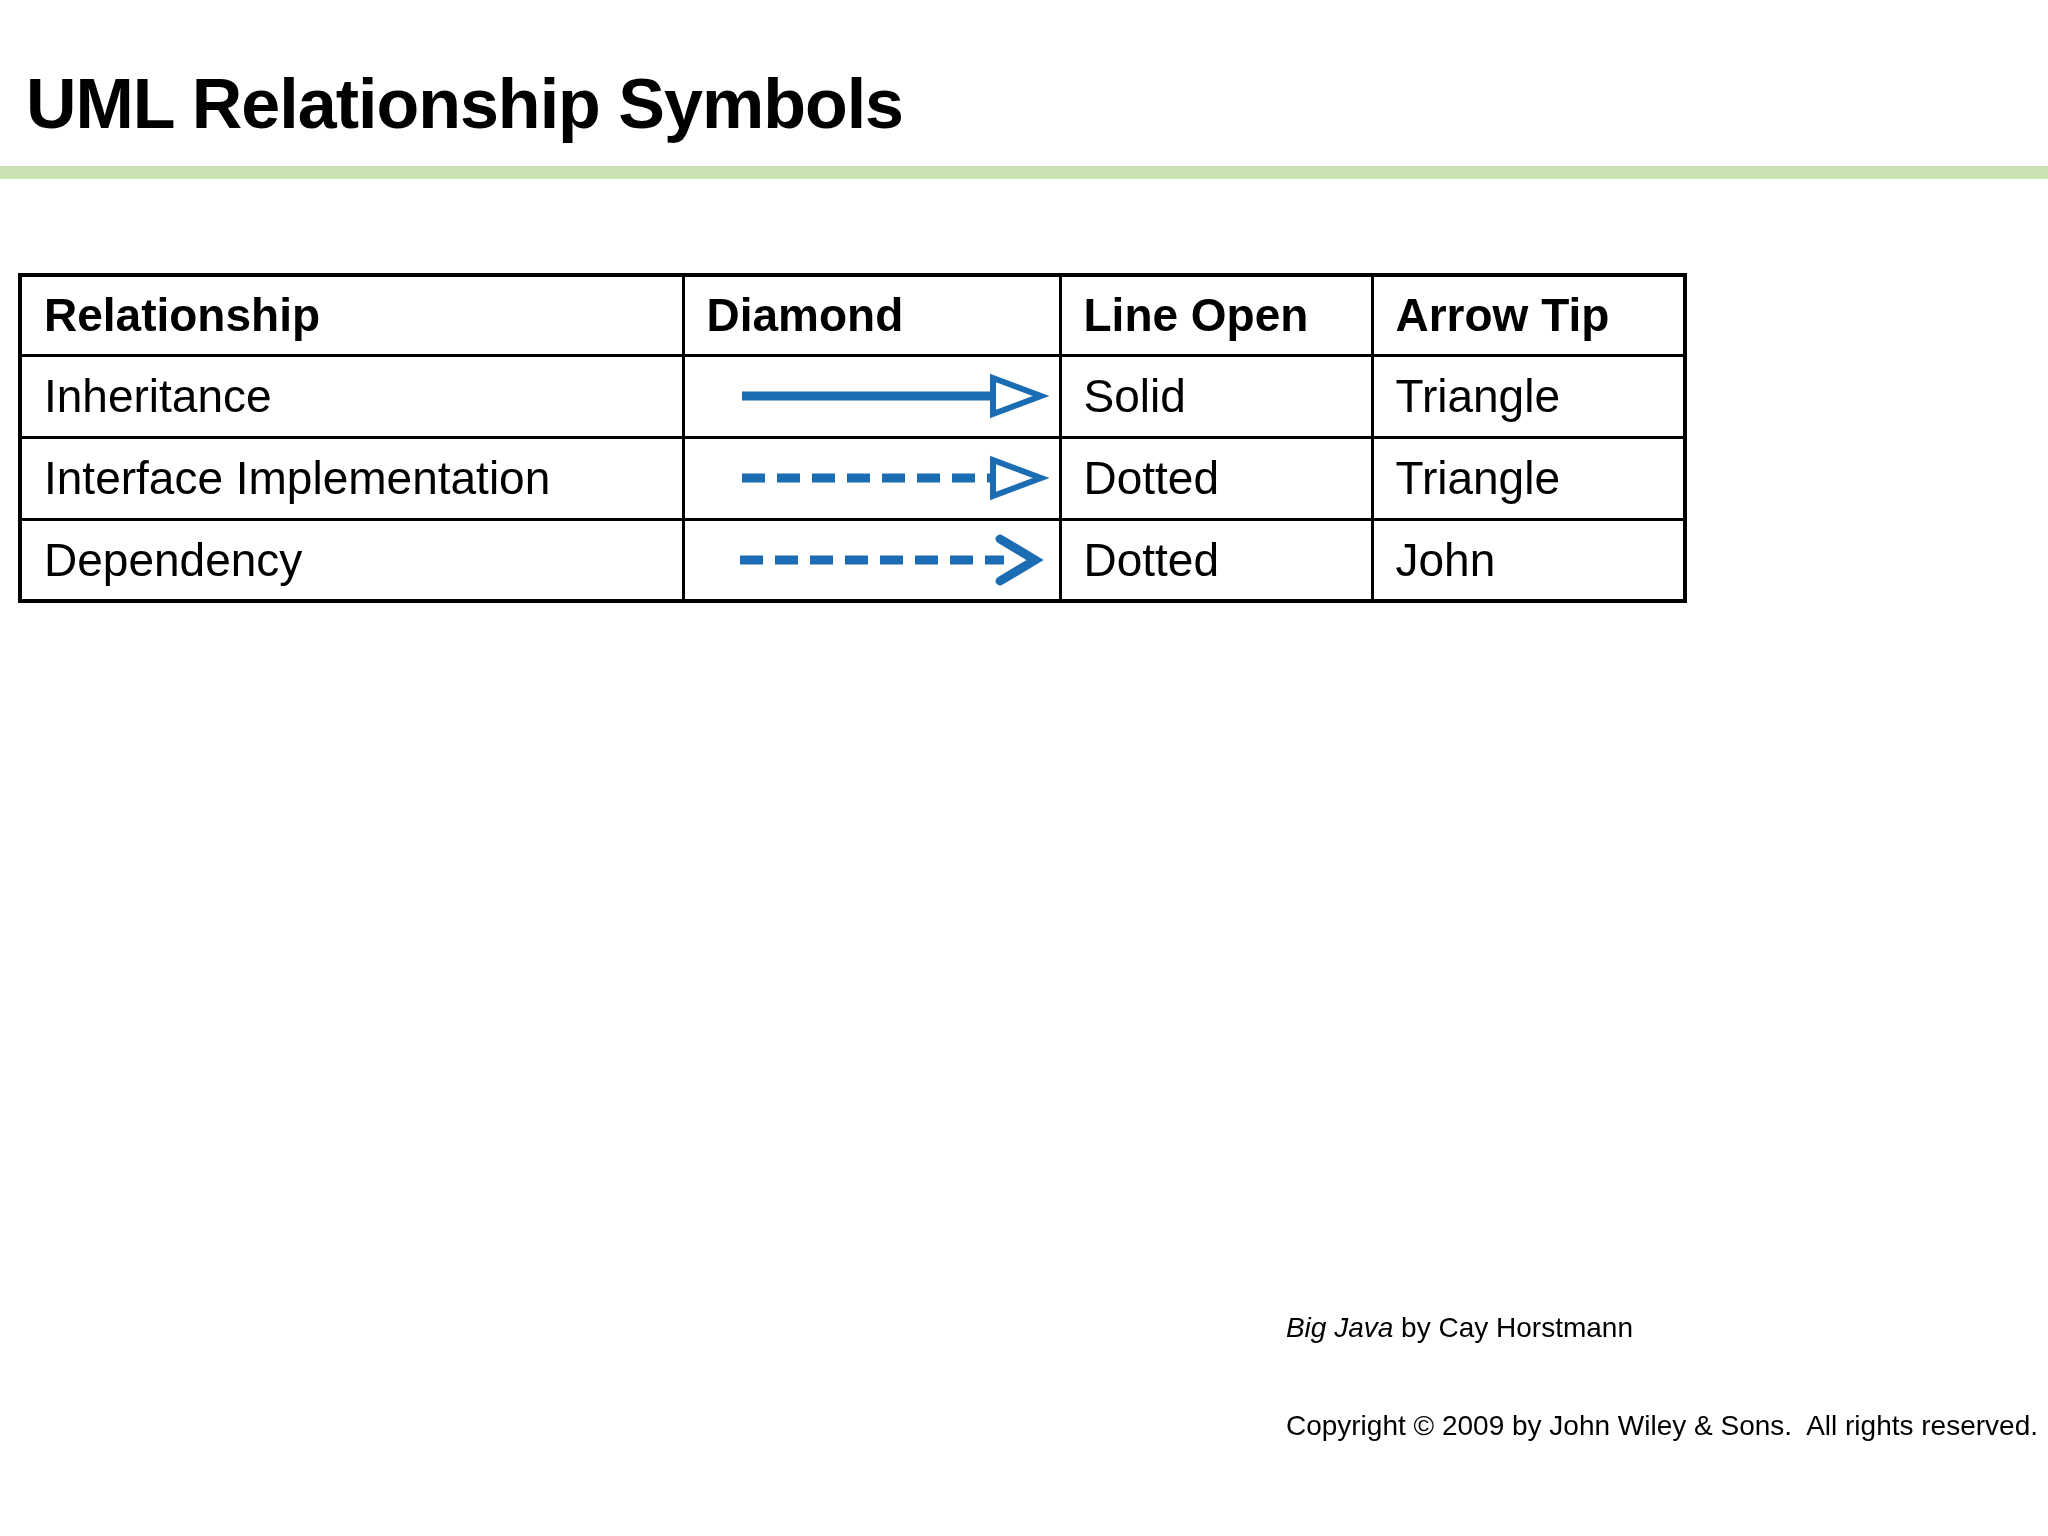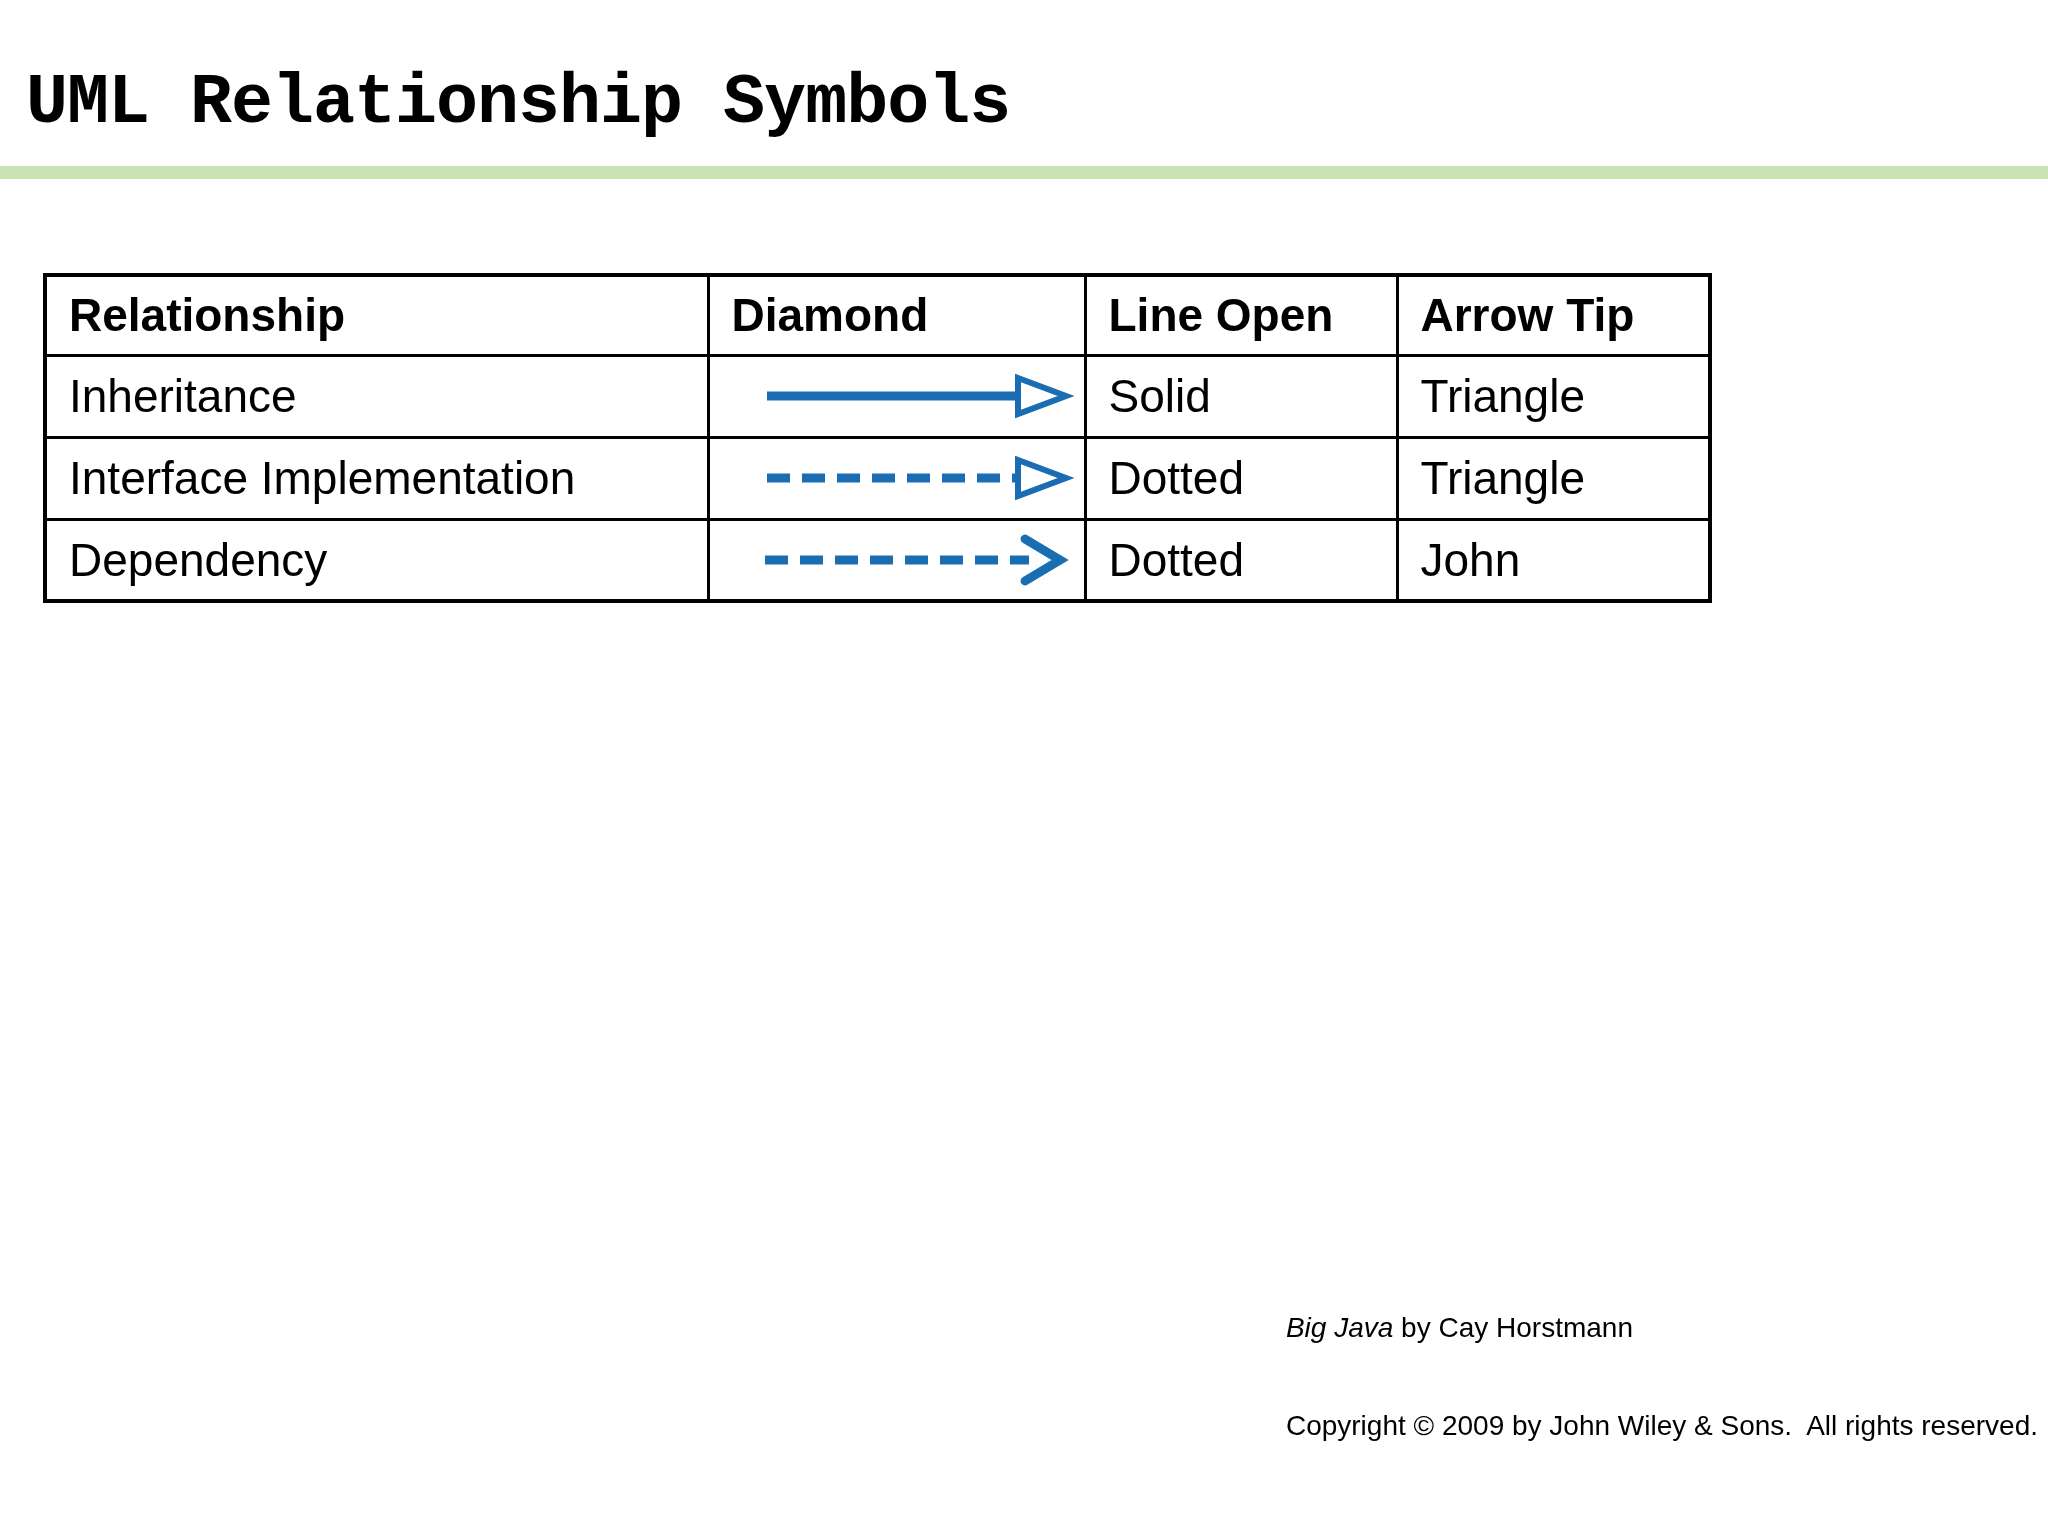--- a/index.html
+++ b/index.html
@@ -22,21 +22,20 @@
 
   .page-title {
     position: absolute;
     left: 26px;
     top: 64px;
     font-size: 70px;
     font-weight: bold;
     letter-spacing: -1px;
     color: var(--ink);
     white-space: nowrap;
-    font-family: Liberation Mono, monospace;
   }
 
   .title-rule {
     position: absolute;
     left: 0;
     top: 166px;
     width: 100%;
     height: 13px;
     background: var(--rule-green);
   }
@@ -44,21 +43,20 @@
   .rel-table-wrap {
     position: absolute;
     left: 18px;
     top: 273px;
   }
   table.rel-table {
     border-collapse: collapse;
     table-layout: fixed;
     width: 1665px;
     border: 4px solid var(--ink);
-    margin-left: 25px;
   }
   table.rel-table th, table.rel-table td {
     border: 3px solid var(--ink);
     font-size: 46px;
     text-align: left;
     vertical-align: middle;
     padding: 0 0 0 22px;
     background: #ffffff;
     overflow: hidden;
     white-space: nowrap;

